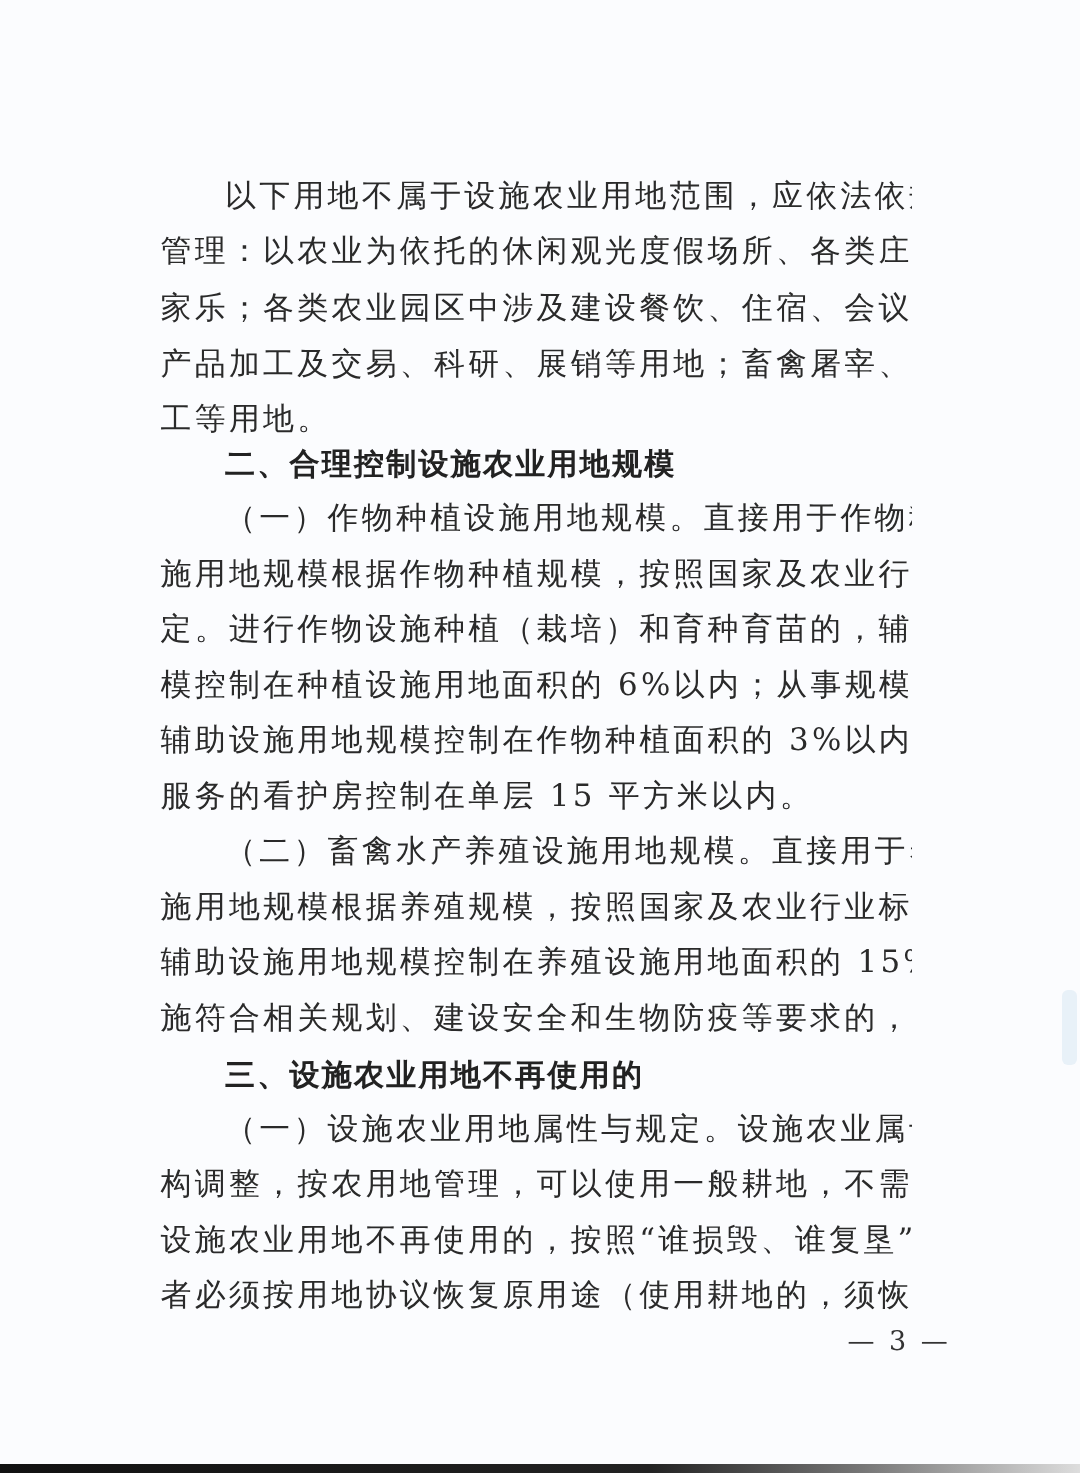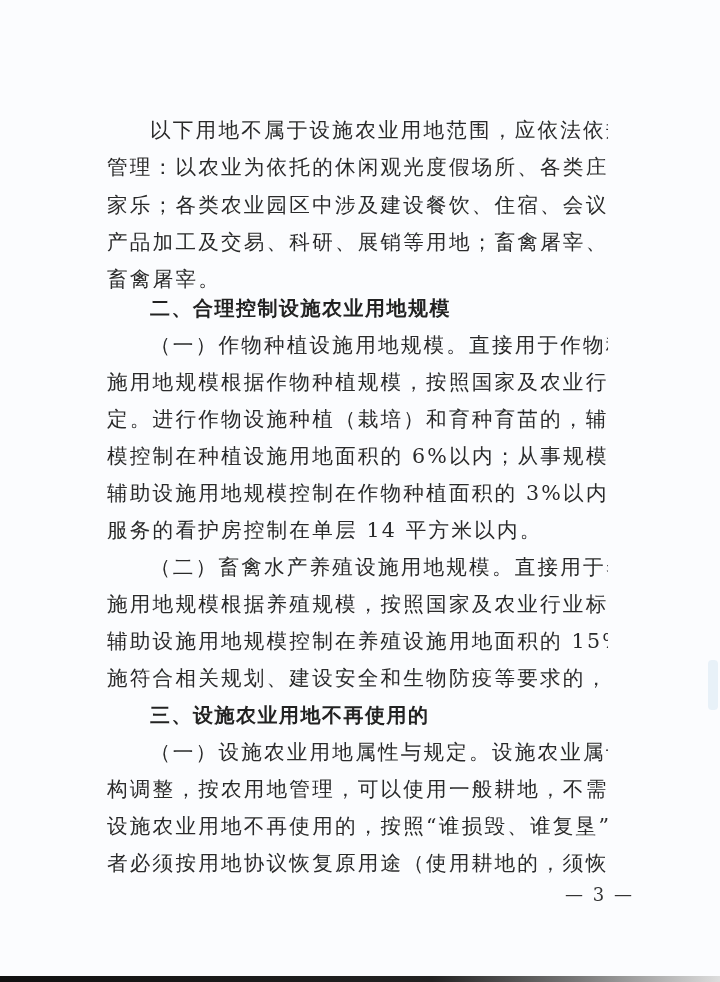--- a/index.html
+++ b/index.html
@@ -13,21 +13,21 @@
   .line {
     position: absolute; left: 107px; width: 501px; height: 30px;
     font-size: 20.6px; line-height: 30px; white-space: nowrap;
     letter-spacing: 2.2px; overflow: hidden;
     text-align: justify; text-align-last: justify;
   }
   .line.indent { left: 150px; width: 458px; }
   .line.last { text-align-last: left; }
   .heading {
     position: absolute; left: 150px; height: 30px; line-height: 30px;
-    font-family: Liberation Mono, monospace;
+    font-family: Liberation Sans, sans-serif;
     font-weight: bold; font-size: 20px; letter-spacing: 1.5px; color: #222;
     white-space: nowrap;
   }
   .page-number {
     position: absolute; left: 565px; top: 880px; height: 30px; line-height: 30px;
     font-size: 18px; color: #333; white-space: nowrap; letter-spacing: 2px;
   }
   .bottom-band {
     position: absolute; left: 0; top: 976px; width: 720px; height: 6px;
     background: linear-gradient(to right, #111 0%, #222 60%, #777 80%, #ddd 100%);
@@ -39,30 +39,30 @@
 </style>
 </head>
 <body>
 
 <div class="page">
 
   <div class="line indent" style="top:115px">以下用地不属于设施农业用地范围，应依法依规按建设用地</div>
   <div class="line" style="top:152px">管理：以农业为依托的休闲观光度假场所、各类庄园、酒庄、农</div>
   <div class="line" style="top:190px">家乐；各类农业园区中涉及建设餐饮、住宿、会议、停车场、农</div>
   <div class="line" style="top:227px">产品加工及交易、科研、展销等用地；畜禽屠宰、肉类和蛋奶加</div>
-  <div class="line last" style="top:264px">畜禽屠宰。</div>
+  <div class="line last" style="top:264px">工等用地。</div>
 
   <div class="heading" style="top:295px">二、合理控制设施农业用地规模</div>
 
   <div class="line indent" style="top:330px">（一）作物种植设施用地规模。直接用于作物种植的生产设</div>
   <div class="line" style="top:367px">施用地规模根据作物种植规模，按照国家及农业行业标准合理确</div>
   <div class="line" style="top:404px">定。进行作物设施种植（栽培）和育种育苗的，辅助设施用地规</div>
   <div class="line" style="top:441px">模控制在种植设施用地面积的 6%以内；从事规模化作物种植的，</div>
   <div class="line" style="top:478px">辅助设施用地规模控制在作物种植面积的 3%以内。为种植生产</div>
-  <div class="line last" style="top:515px">服务的看护房控制在单层 14 平方米以内。</div>
+  <div class="line last" style="top:515px">服务的看护房控制在单层 15 平方米以内。</div>
 
   <div class="line indent" style="top:552px">（二）畜禽水产养殖设施用地规模。直接用于养殖的生产设</div>
   <div class="line" style="top:589px">施用地规模根据养殖规模，按照国家及农业行业标准合理确定。</div>
   <div class="line" style="top:626px">辅助设施用地规模控制在养殖设施用地面积的 15%以内。养殖设</div>
   <div class="line" style="top:663px">施符合相关规划、建设安全和生物防疫等要求的，可以建设多层</div>
 
   <div class="heading" style="top:702px">三、设施农业用地不再使用的</div>
 
   <div class="line indent" style="top:737px">（一）设施农业用地属性与规定。设施农业属于农业内部结</div>
   <div class="line" style="top:774px">构调整，按农用地管理，可以使用一般耕地，不需落实占补平衡。</div>

